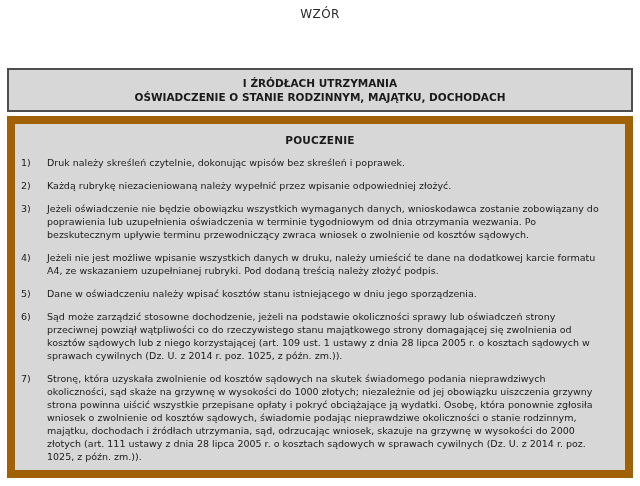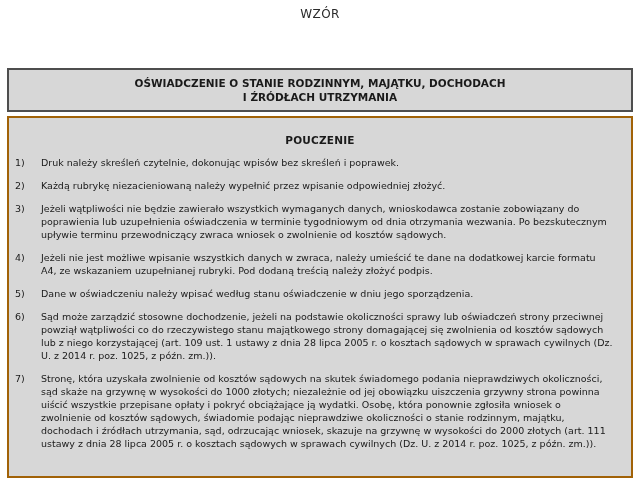--- a/index.html
+++ b/index.html
@@ -24,26 +24,26 @@
     border: 2px solid #4e4e4e;
     background: #d7d7d7;
     text-align: center;
     font-weight: bold;
     font-size: 10.5px;
     line-height: 14px;
     padding: 6px 10px;
   }
   .main-box {
     margin: 4px 7px 0 7px;
-    border: 2px solid #a16207;
+    border: 8px solid #a16207;
     background: #d7d7d7;
     height: 362px;
     box-sizing: border-box;
     overflow: hidden;
-    padding-top: 15px;
+    padding-top: 9px;
   }
   .section-heading {
     text-align: center;
     font-weight: bold;
     font-size: 10.5px;
     line-height: 14px;
     margin-bottom: 9px;
     letter-spacing: 0.2px;
   }
   .item {
@@ -54,46 +54,46 @@
   }
   .item .num { flex: 0 0 26px; }
   .item .txt { flex: 1; }
 </style>
 </head>
 <body>
 
 <div class="specimen">WZÓR</div>
 
 <div class="title-box">
+  <div>I ŹRÓDŁACH UTRZYMANIA</div>
   <div>OŚWIADCZENIE O STANIE RODZINNYM, MAJĄTKU, DOCHODACH</div>
-  <div>I ŹRÓDŁACH UTRZYMANIA</div>
 </div>
 
 <div class="main-box">
   <div class="section-heading">POUCZENIE</div>
 
   <div class="item">
     <span class="num">1)</span>
     <span class="txt">Druk należy skreśleń czytelnie, dokonując wpisów bez skreśleń i poprawek.</span>
   </div>
   <div class="item">
     <span class="num">2)</span>
     <span class="txt">Każdą rubrykę niezacieniowaną należy wypełnić przez wpisanie odpowiedniej złożyć.</span>
   </div>
   <div class="item">
     <span class="num">3)</span>
-    <span class="txt">Jeżeli wątpliwości nie będzie zawierało wszystkich wymaganych danych, wnioskodawca zostanie zobowiązany do poprawienia lub uzupełnienia oświadczenia w terminie tygodniowym od dnia otrzymania wezwania. Po bezskutecznym upływie terminu przewodniczący zwraca wniosek o zwolnienie od kosztów sądowych.</span>
+    <span class="txt">Jeżeli oświadczenie nie będzie obowiązku wszystkich wymaganych danych, wnioskodawca zostanie zobowiązany do poprawienia lub uzupełnienia oświadczenia w terminie tygodniowym od dnia otrzymania wezwania. Po bezskutecznym upływie terminu przewodniczący zwraca wniosek o zwolnienie od kosztów sądowych.</span>
   </div>
   <div class="item">
     <span class="num">4)</span>
-    <span class="txt">Jeżeli nie jest możliwe wpisanie wszystkich danych w zwraca, należy umieścić te dane na dodatkowej karcie formatu A4, ze wskazaniem uzupełnianej rubryki. Pod dodaną treścią należy złożyć podpis.</span>
+    <span class="txt">Jeżeli nie jest możliwe wpisanie wszystkich danych w druku, należy umieścić te dane na dodatkowej karcie formatu A4, ze wskazaniem uzupełnianej rubryki. Pod dodaną treścią należy złożyć podpis.</span>
   </div>
   <div class="item">
     <span class="num">5)</span>
-    <span class="txt">Dane w oświadczeniu należy wpisać według stanu oświadczenie w dniu jego sporządzenia.</span>
+    <span class="txt">Dane w oświadczeniu należy wpisać kosztów stanu istniejącego w dniu jego sporządzenia.</span>
   </div>
   <div class="item">
     <span class="num">6)</span>
     <span class="txt">Sąd może zarządzić stosowne dochodzenie, jeżeli na podstawie okoliczności sprawy lub oświadczeń strony przeciwnej powziął wątpliwości co do rzeczywistego stanu majątkowego strony domagającej się zwolnienia od kosztów sądowych lub z niego korzystającej (art. 109 ust. 1 ustawy z dnia 28 lipca 2005 r. o kosztach sądowych w sprawach cywilnych (Dz. U. z 2014 r. poz. 1025, z późn. zm.)).</span>
   </div>
   <div class="item">
     <span class="num">7)</span>
     <span class="txt">Stronę, która uzyskała zwolnienie od kosztów sądowych na skutek świadomego podania nieprawdziwych okoliczności, sąd skaże na grzywnę w wysokości do 1000 złotych; niezależnie od jej obowiązku uiszczenia grzywny strona powinna uiścić wszystkie przepisane opłaty i pokryć obciążające ją wydatki. Osobę, która ponownie zgłosiła wniosek o zwolnienie od kosztów sądowych, świadomie podając nieprawdziwe okoliczności o stanie rodzinnym, majątku, dochodach i źródłach utrzymania, sąd, odrzucając wniosek, skazuje na grzywnę w wysokości do 2000 złotych (art. 111 ustawy z dnia 28 lipca 2005 r. o kosztach sądowych w sprawach cywilnych (Dz. U. z 2014 r. poz. 1025, z późn. zm.)).</span>
   </div>
 </div>

